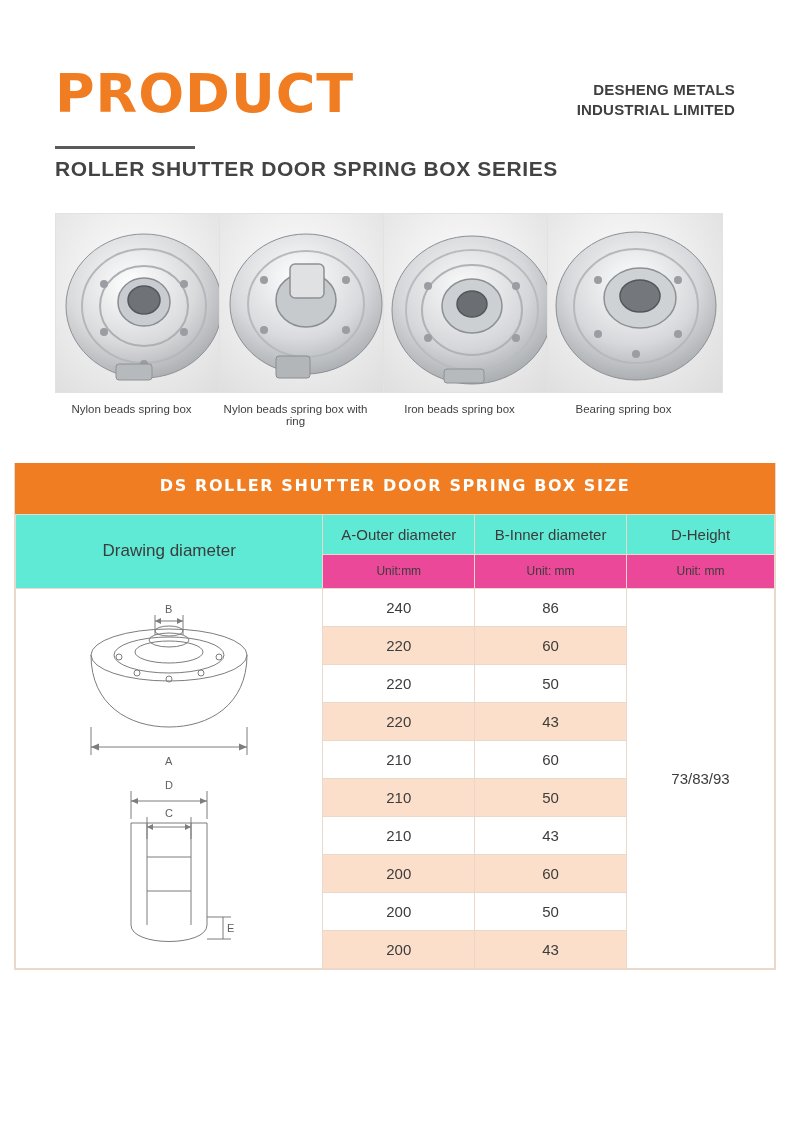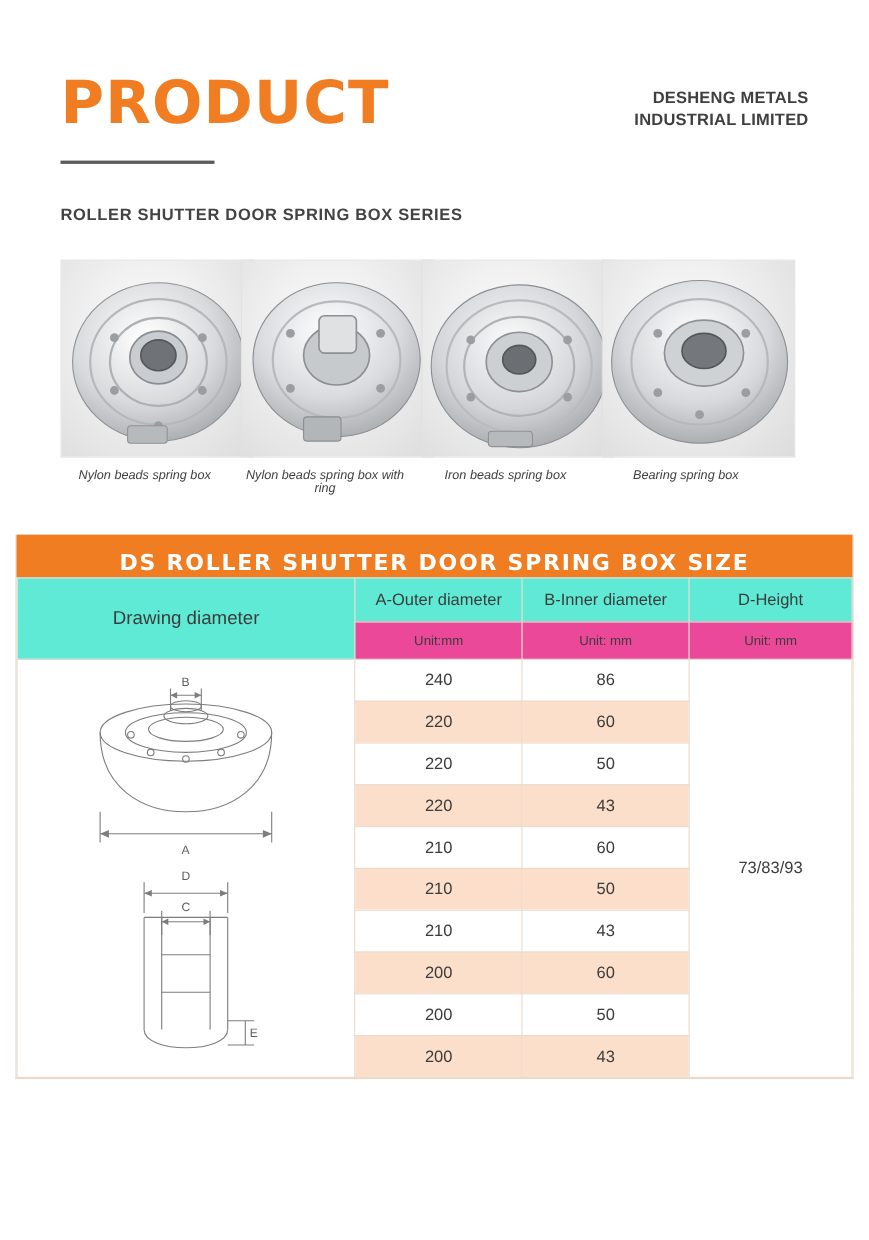--- a/index.html
+++ b/index.html
@@ -48,37 +48,36 @@
   }
   .title-line.second { margin-top: 4px; }
 
   .rule {
     margin: 26px 0 0 0;
     width: 140px;
     height: 3px;
     background: #5a5a5a;
   }
   .subtitle {
-    margin-top: 38px;
-    font-size: 15px;
+    margin-top: 8px;
+    font-size: 21px;
     font-weight: bold;
     letter-spacing: 0.6px;
     color: #434343;
     text-transform: uppercase;
   }
 
   
   .gallery {
     margin: 32px 55px 0 55px;
     display: flex;
     gap: 11px;
   }
   .gal-item {
     width: 153px;
-    font-style: italic;
   }
   .gal-photo {
     width: 176px;
     height: 180px;
     border: 1px solid #e2e2e2;
     background: radial-gradient(ellipse at 45% 38%, #fdfdfd 0%, #efefef 45%, #dcdcdc 100%);
     position: relative;
     overflow: hidden;
   }
   .gal-caption {
@@ -93,23 +92,23 @@
     margin: 36px 14px 0 14px;
     border: 1px solid #e8d9cd;
     border-top: none;
   }
   .tbl-title {
     background: #f07d22;
     color: #ffffff;
     text-align: center;
     font-family: "DejaVu Sans", sans-serif;
     font-weight: bold;
-    font-size: 20px;
+    font-size: 16px;
     letter-spacing: 1.6px;
-    padding: 13px 0 2px 0;
+    padding: 13px 0 19px 0;
   }
   table.size-table {
     width: 100%;
     border-collapse: collapse;
     table-layout: fixed;
   }
   table.size-table td, table.size-table th {
     border: 1px solid #ead9cb;
     text-align: center;
     font-weight: normal;

